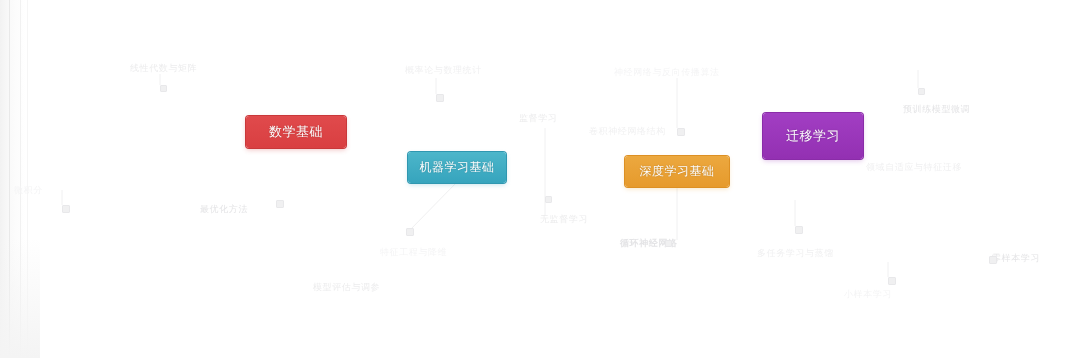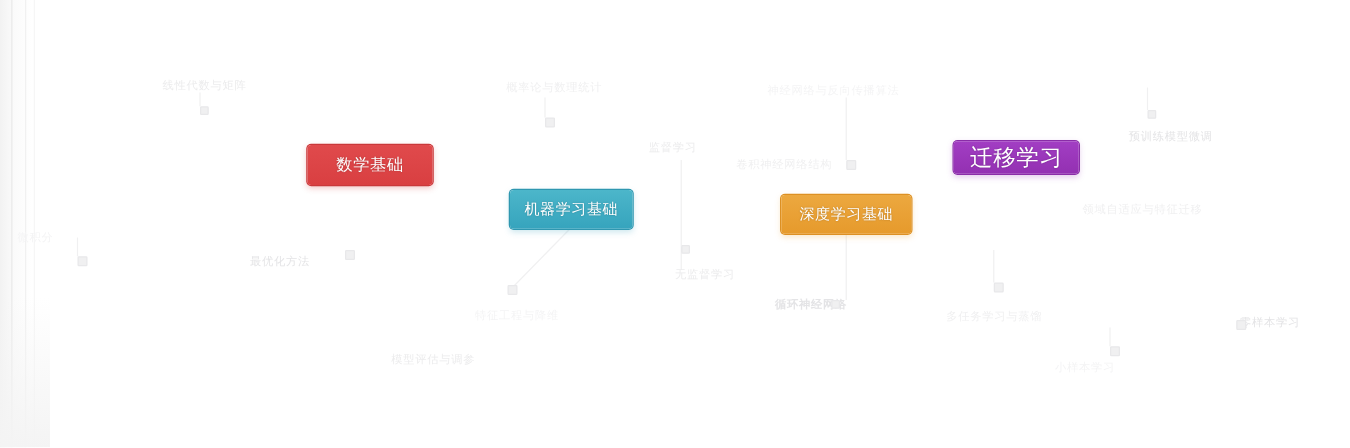--- a/index.html
+++ b/index.html
@@ -45,21 +45,21 @@
     filter:blur(.35px);
     text-shadow:0 0 1.5px rgba(0,0,0,.25);
     box-shadow:0 1px 3px rgba(0,0,0,.18);
   }
   .node-red   {left:234px;top:116px;width:100px;height:32px;font-size:13px;
                background:linear-gradient(#e04a4c,#d93f41);box-shadow:0 0 0 1px #c9383a,0 2px 5px rgba(210,60,60,.30);margin-left:12px;}
   .node-teal  {left:408px;top:152px;width:98px;height:31px;font-size:12px;
                background:linear-gradient(#4cb6ca,#36a4bd);box-shadow:0 0 0 1px #2f97b0,0 2px 5px rgba(60,160,190,.28);}
   .node-orange{left:625px;top:156px;width:104px;height:31px;font-size:12px;
                background:linear-gradient(#eca83f,#e69a2c);box-shadow:0 0 0 1px #dd9023,0 2px 5px rgba(230,160,50,.28);}
-  .node-purple{left:763px;top:113px;width:100px;height:26px;font-size:18px;
+  .node-purple{left:763px;top:113px;width:100px;height:46px;font-size:13px;
                background:linear-gradient(#a23ec3,#9330b2);box-shadow:0 0 0 1px #8a2ca8,0 2px 5px rgba(150,50,180,.28);}
 
   
   .lbl{
     position:absolute;
     color:#ececed;
     font-size:9px;
     white-space:nowrap;
     filter:blur(.55px);
     letter-spacing:.6px;

